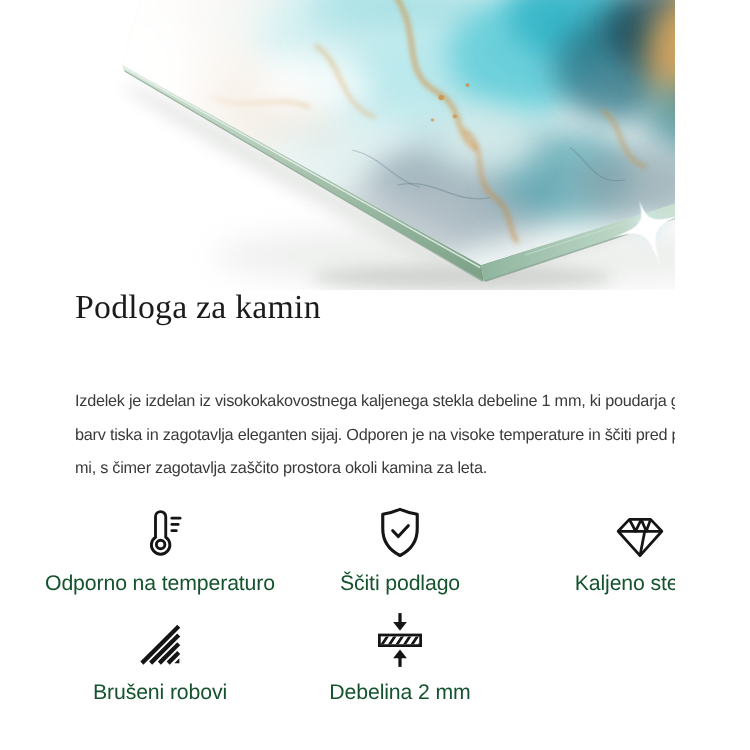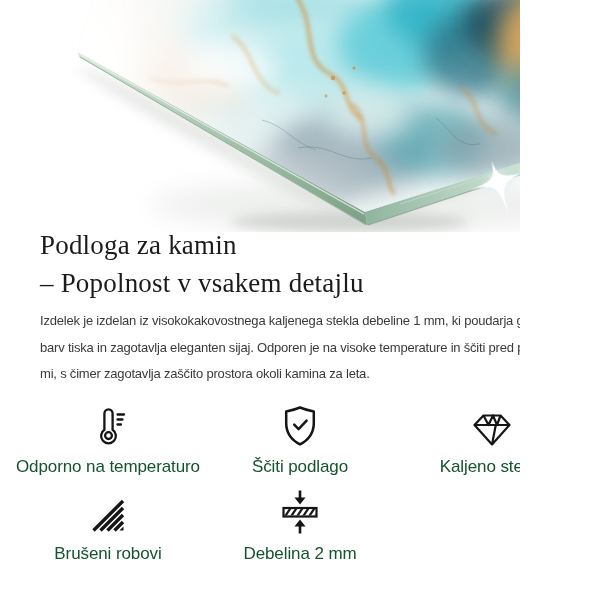--- a/index.html
+++ b/index.html
@@ -1,18 +1,18 @@
 <!DOCTYPE html>
 <html><head>
 <meta charset="utf-8">
 <title></title>
 <style>
   html,body{margin:0;padding:0;background:#ffffff;}
   .page{position:relative;width:520px;height:600px;background:#ffffff;overflow:hidden;
-        font-family:"Liberation Sans",sans-serif;}
+        font-family:"Liberation Sans",sans-serif;margin-left:20px;}
   .hero{position:absolute;top:0;left:0;width:600px;height:232px;}
   .heading{position:absolute;left:40px;top:226px;margin:0;
            font-family:"Liberation Serif",serif;font-weight:400;
            font-size:27px;line-height:38px;color:#1b1b1b;letter-spacing:.2px;}
   .heading span{display:block;}
   .para{position:absolute;left:40px;top:308px;width:552px;margin:0;
         font-size:13px;line-height:26.5px;letter-spacing:-0.2px;color:#3a3a3a;
         white-space:pre-line;}
   .features{position:absolute;left:12px;top:402px;width:576px;
             display:grid;grid-template-columns:repeat(3,1fr);row-gap:12px;}
@@ -136,21 +136,20 @@
         <circle r="10" fill="#d6ecf7" opacity="0.85" filter="url(#b6)"></circle>
         <path d="M0,-22 C1.3,-4 4,-1.3 30,0 C4,1.3 1.3,4 0,36 C-1.3,4 -4,1.3 -30,0 C-4,-1.3 -1.3,-4 0,-22 Z" fill="#ffffff" filter="url(#b05)"></path>
         <path d="M0,-22 C1.3,-4 4,-1.3 30,0 C4,1.3 1.3,4 0,36 C-1.3,4 -4,1.3 -30,0 C-4,-1.3 -1.3,-4 0,-22 Z" fill="#ffffff" opacity="0.9" transform="rotate(45) scale(0.38)"></path>
         <circle r="2.4" fill="#ffffff"></circle>
       </g>
     </svg>
   </div>
 
   <h1 class="heading">
     <span>Podloga za kamin</span>
-    <span>– Popolnost v vsakem detajlu</span>
   </h1>
 
   <p class="para">Izdelek je izdelan iz visokokakovostnega kaljenega stekla debeline 1 mm, ki poudarja globino
 barv tiska in zagotavlja eleganten sijaj. Odporen je na visoke temperature in ščiti pred poškodba-
 mi, s čimer zagotavlja zaščito prostora okoli kamina za leta.</p>
 
   <div class="features">
 
     <div class="feature">
       <div class="icon-box">

